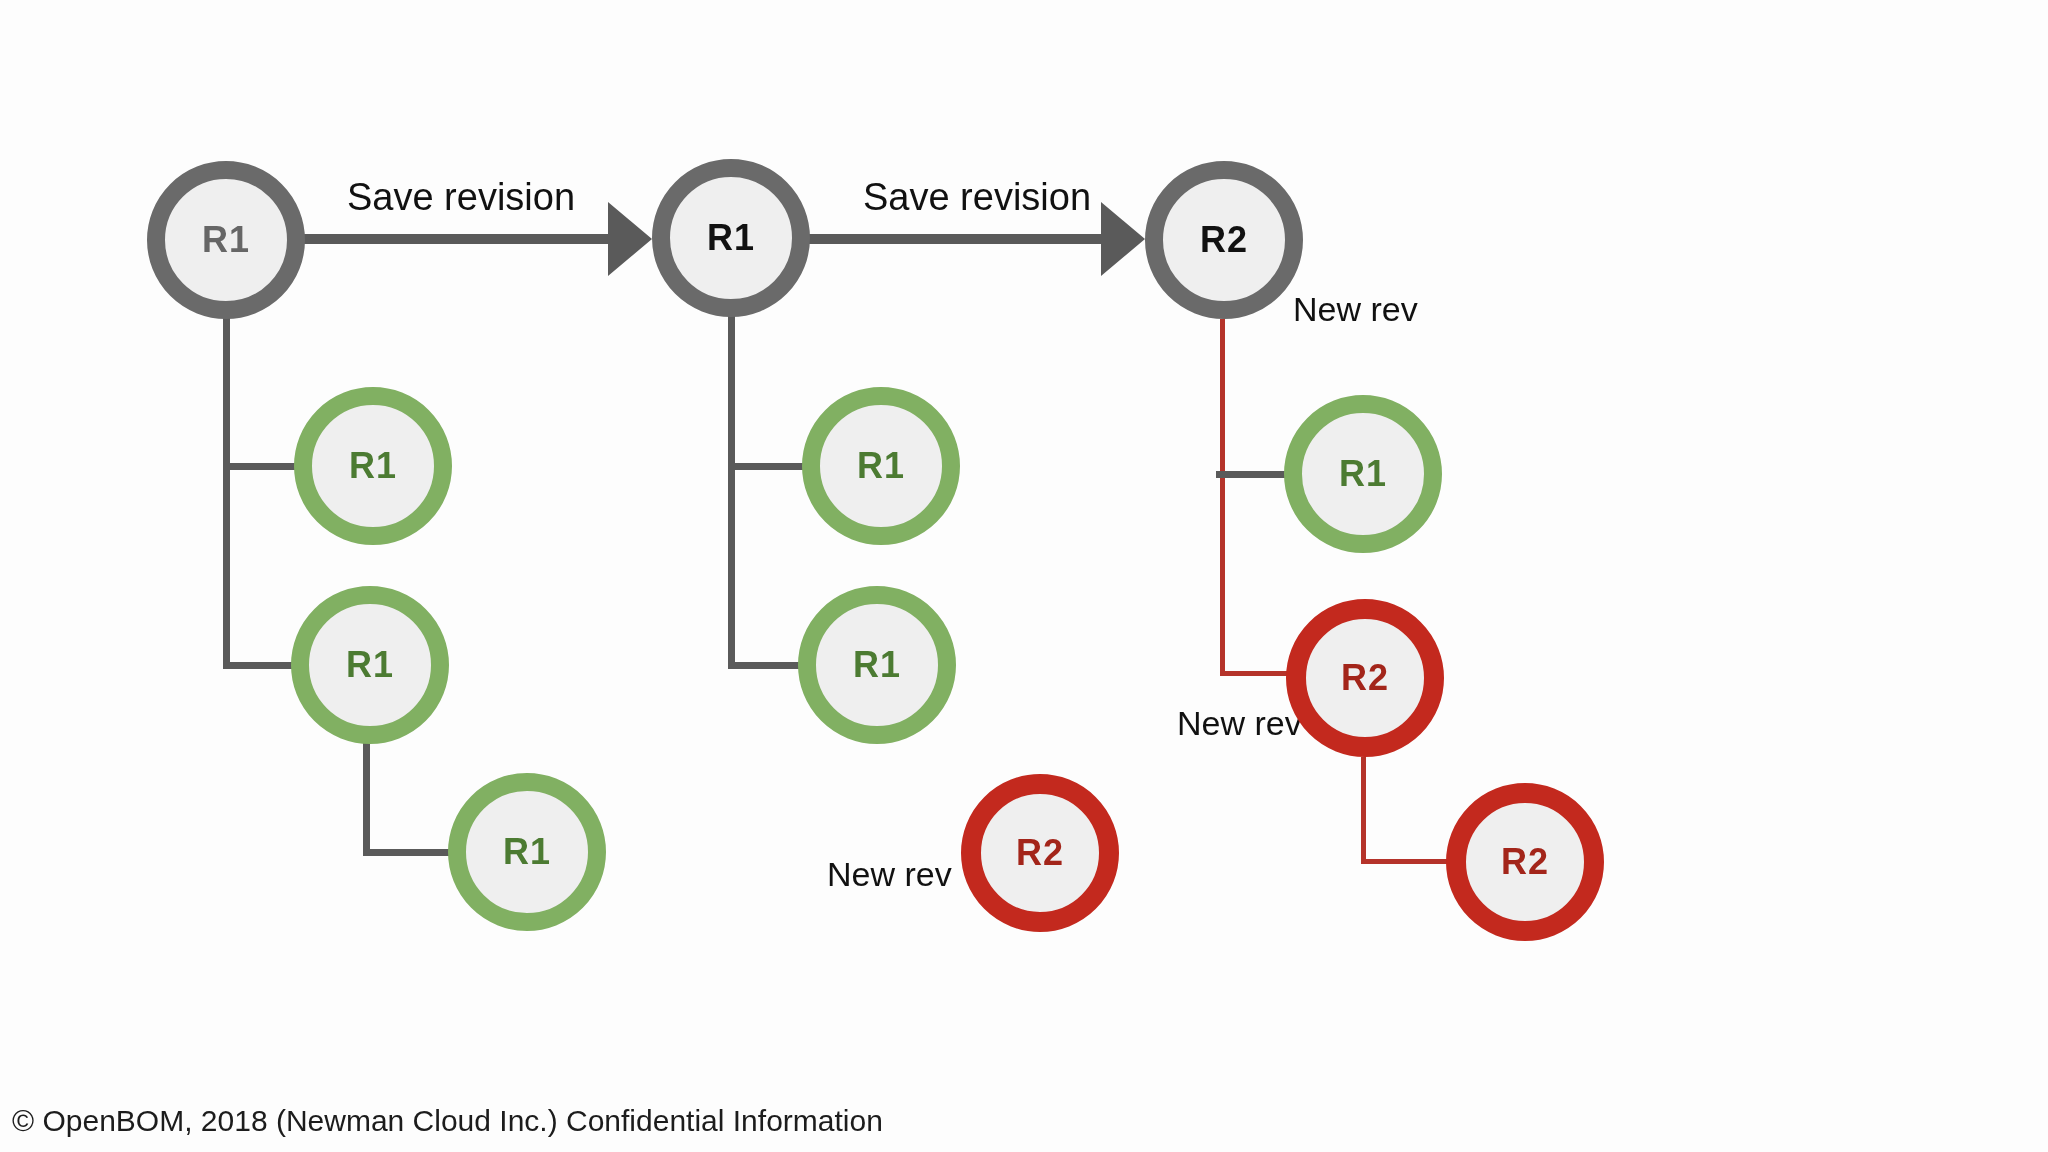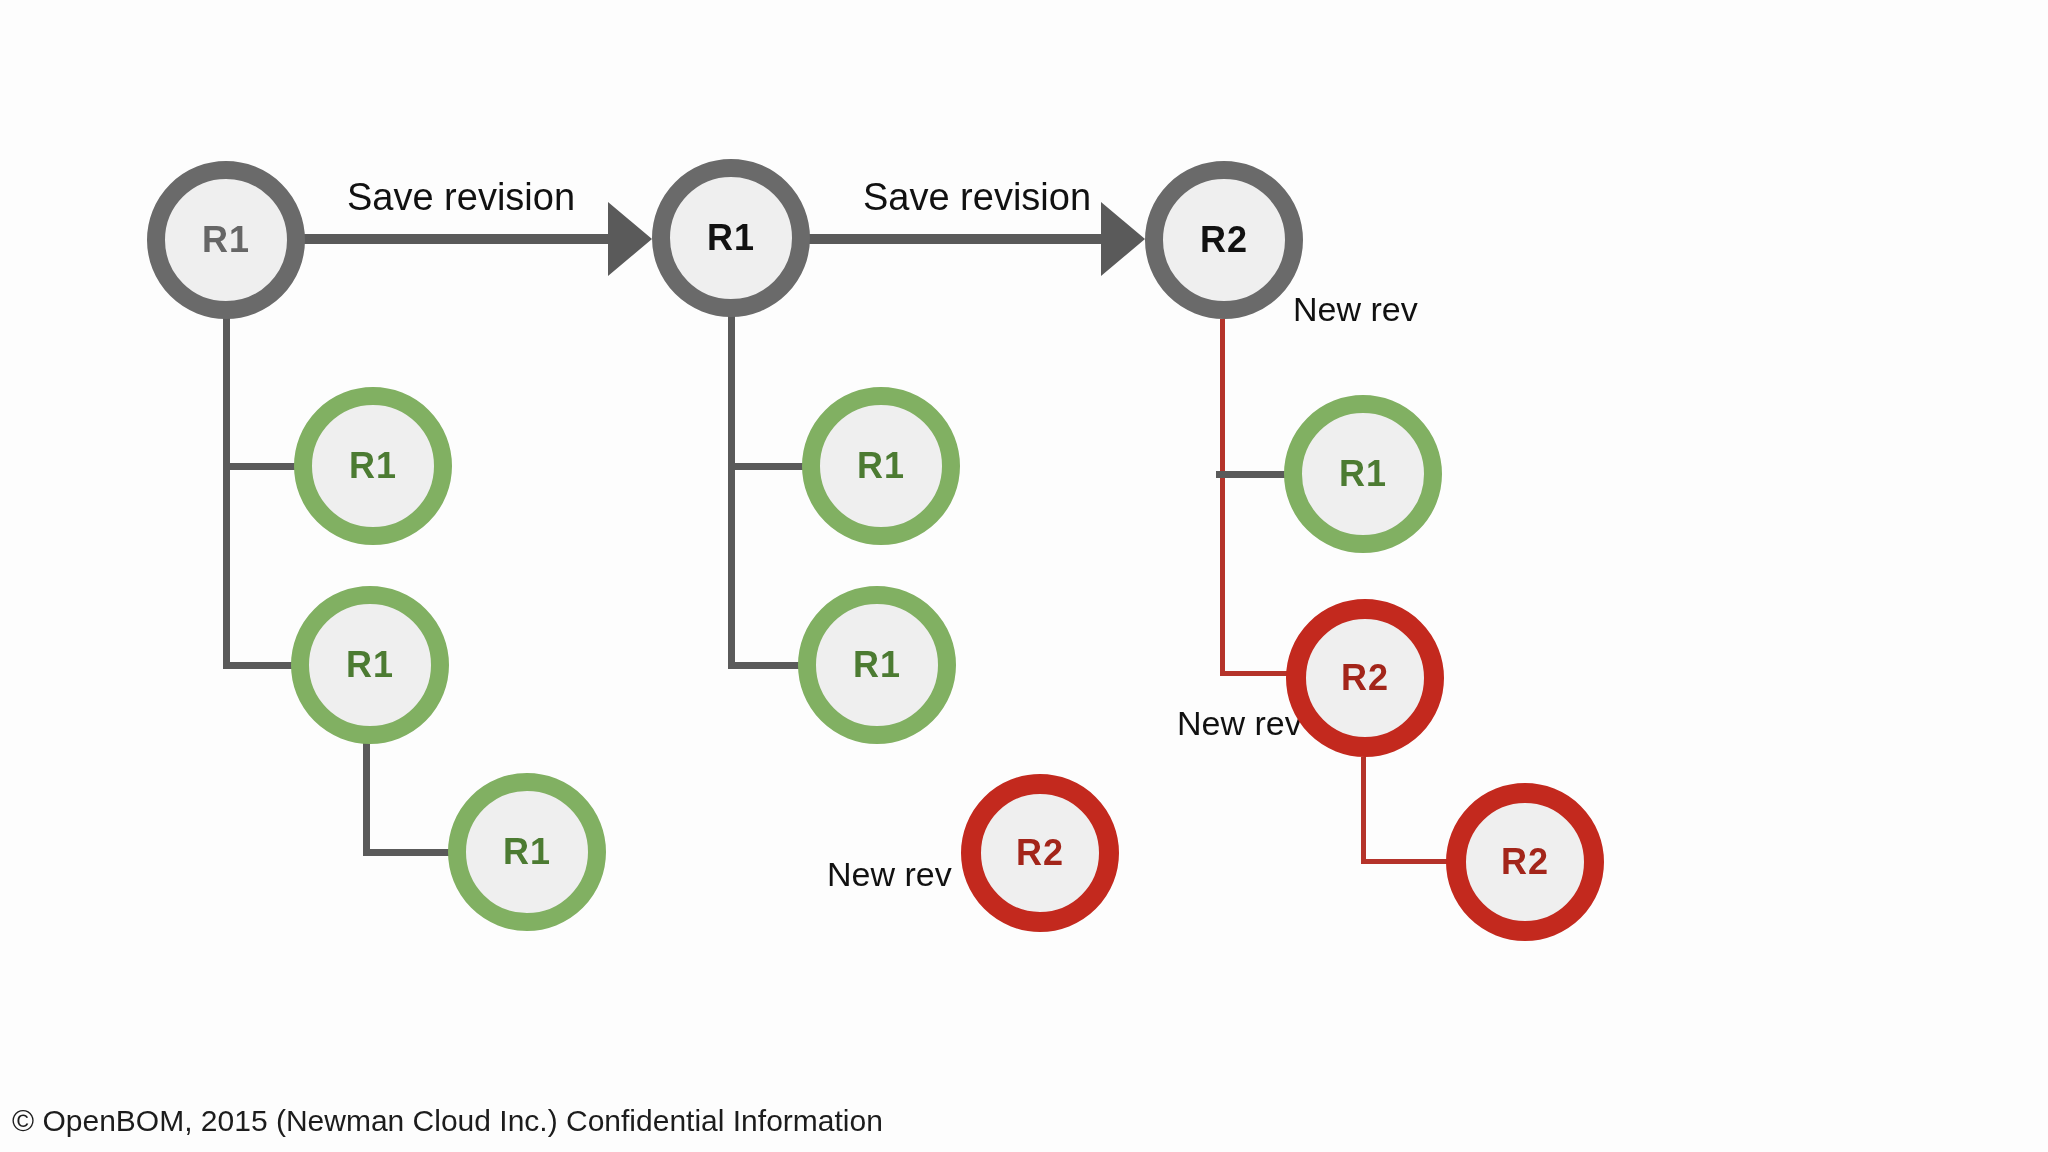--- a/index.html
+++ b/index.html
@@ -148,15 +148,15 @@
   <div class="node green" style="left:1284px; top:395px;">
     <span class="node-label">R1</span>
   </div>
   <div class="node red" style="left:1286px; top:599px;">
     <span class="node-label">R2</span>
   </div>
   <div class="node red" style="left:1446px; top:783px;">
     <span class="node-label">R2</span>
   </div>
 
-  <div class="footer-text">© OpenBOM, 2015 (Newman Cloud Inc.) Confidential Information</div>
+  <div class="footer-text">© OpenBOM, 2018 (Newman Cloud Inc.) Confidential Information</div>
 
 </div>
 
 </body></html>

